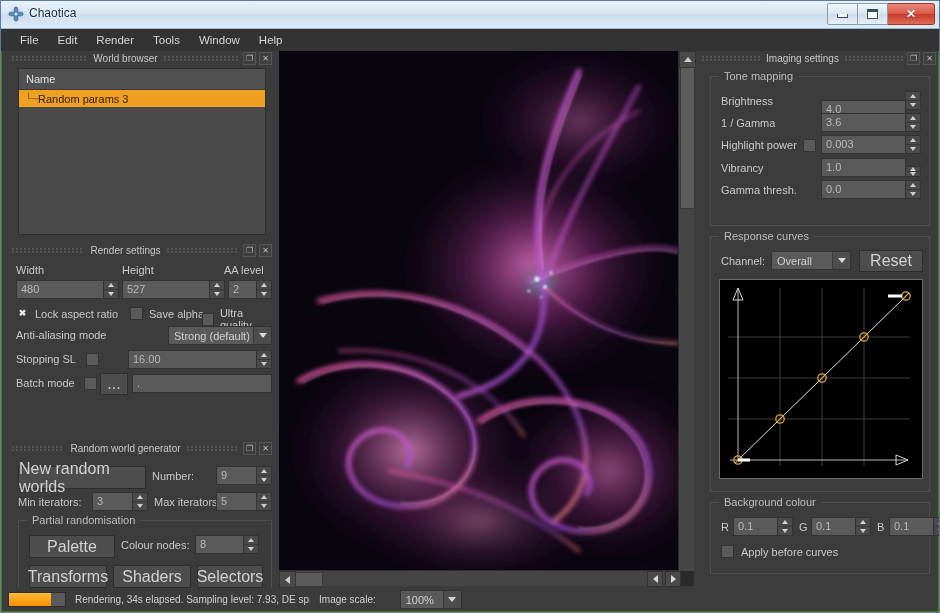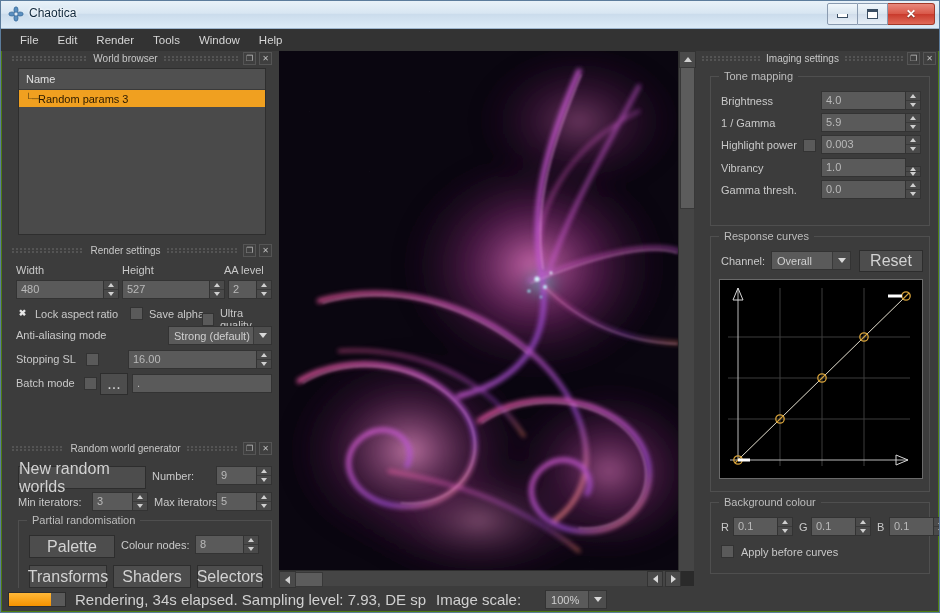--- a/index.html
+++ b/index.html
@@ -106,21 +106,21 @@
   .hsb{position:absolute;left:0;bottom:0;right:15px;height:15px;background:#454545;border-top:1px solid #2e2e2e;}
   .sb-btn{background:#4a4a4a;border:1px solid #333;display:flex;align-items:center;justify-content:center;}
   .sb-thumb{background:#5c5c5c;border:1px solid #383838;}
 
   
   .statusbar{position:absolute;left:0;right:0;bottom:0;height:23px;background:#3c3c3c;
      display:flex;align-items:center;}
   .progress{width:56px;height:13px;background:#5a5a5a;border:1px solid #2d2d2d;margin-left:6px;position:relative;}
   .progress .fill{position:absolute;left:0;top:0;bottom:0;width:75%;
      background:linear-gradient(to bottom,#ffb838,#f59200);}
-  .status-text{color:#d0d0d0;font-size:15px;margin-left:9px;white-space:nowrap;}
+  .status-text{color:#d0d0d0;font-size:10px;margin-left:9px;white-space:nowrap;}
 
   
   .curvebox{position:absolute;background:#000;border:1px solid #6a6a6a;}
 </style>
 </head>
 <body>
 
 <div class="app">
 
   <div class="titlebar">
@@ -476,34 +476,34 @@
           <div class="tbtn">✕</div>
         </div>
       </div>
       <div class="panel-body">
 
         <div class="group" style="left:8px;top:10px;width:218px;height:148px;">
           <div class="gtitle">Tone mapping</div>
 
           <div class="lbl" style="position:absolute;left:10px;top:18px;">Brightness</div>
           <div class="spin" style="position:absolute;left:110px;top:14px;width:100px;height:19px;">
-            <div class="field" style="flex:1;height:19px;line-height:19px;">4.0</div>
+            <div class="field" style="flex:1;height:19px;line-height:19px;margin-top:9px;">4.0</div>
             <div class="btns">
               <div>
                   <i class="arrow-up"></i>
                 </div>
               <div>
                   <i class="arrow-dn"></i>
                 </div>
             </div>
           </div>
 
           <div class="lbl" style="position:absolute;left:10px;top:40px;">1 / Gamma</div>
           <div class="spin" style="position:absolute;left:110px;top:36px;width:100px;height:19px;">
-            <div class="field" style="flex:1;height:19px;line-height:19px;">5.9</div>
+            <div class="field" style="flex:1;height:19px;line-height:19px;">3.6</div>
             <div class="btns">
               <div>
                   <i class="arrow-up"></i>
                 </div>
               <div>
                   <i class="arrow-dn"></i>
                 </div>
             </div>
           </div>
 

